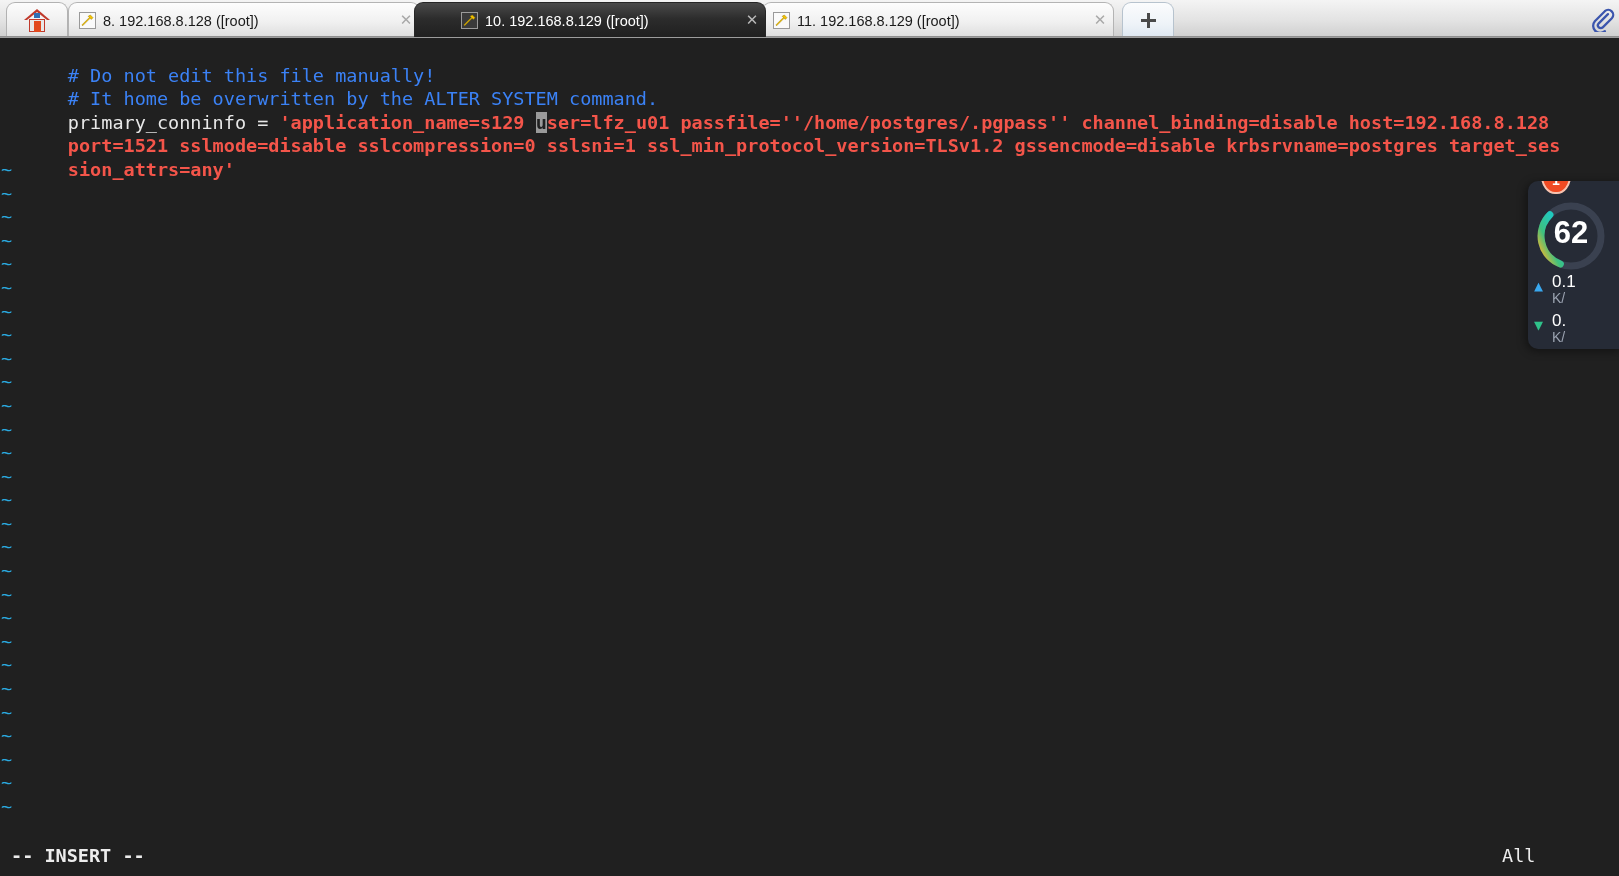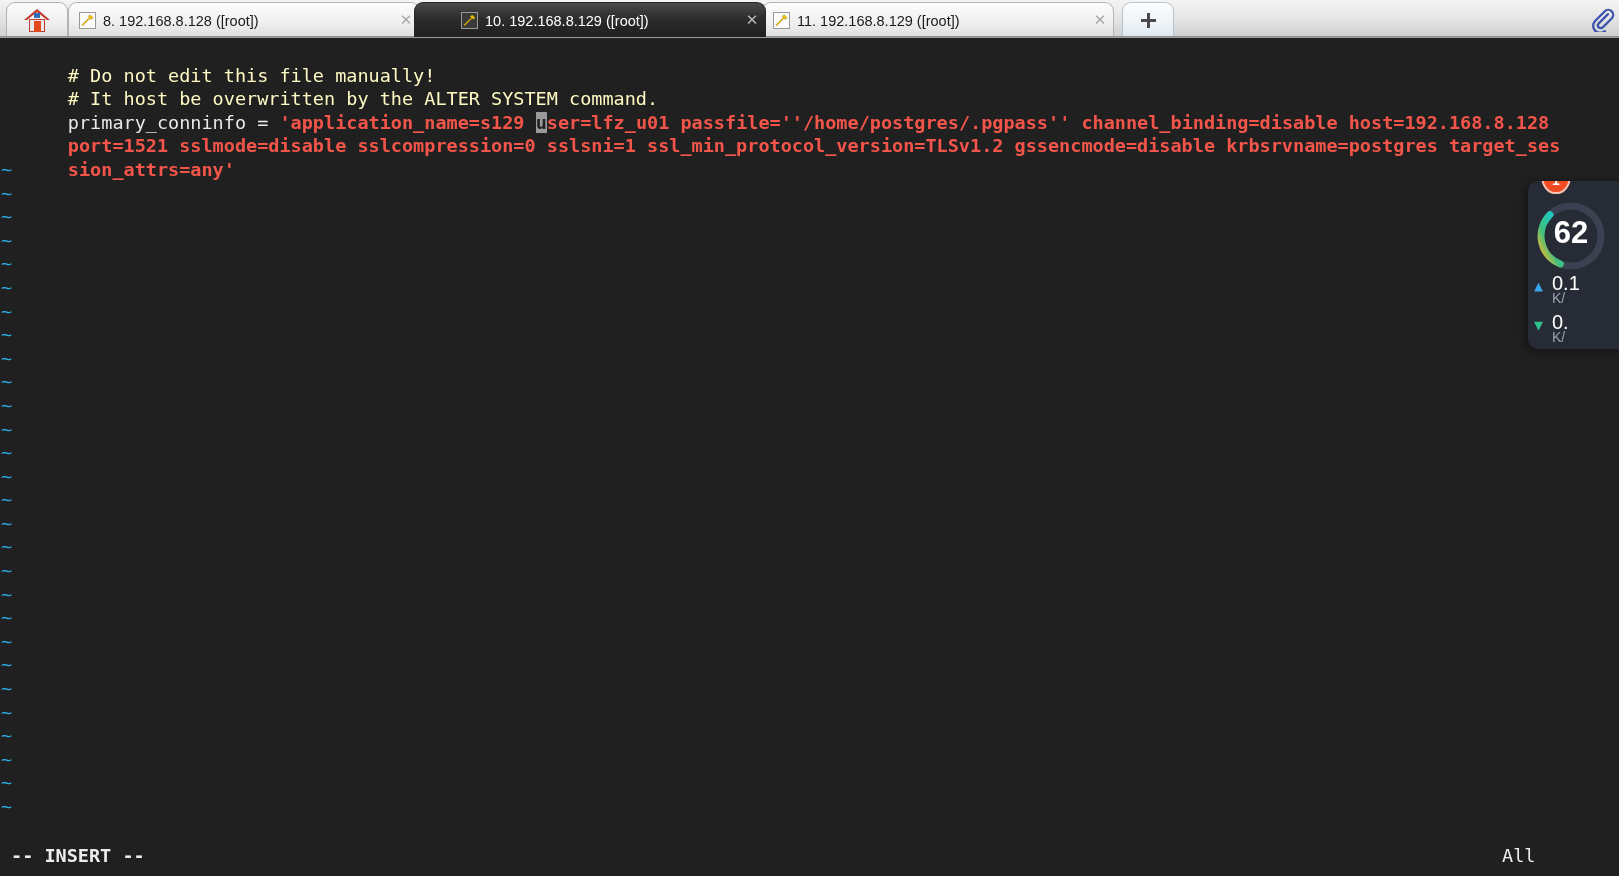--- a/index.html
+++ b/index.html
@@ -130,21 +130,21 @@
     width: 1619px; height: 838px;
     background: #202020;
     color: #e6e6e6;
     font-family: "DejaVu Sans Mono", monospace;
     font-size: 18.5px;
     line-height: 23.6px;
     overflow: hidden;
   }
   #term-lines { position: absolute; left: 0; top: 2px; width: 1619px; }
   .tline { white-space: pre; height: 23.6px; padding-left: 1px; }
-  .c-comment { color: #fef9c3; }
+  .c-comment { color: #3b82f6; }
   .c-key     { color: #e8e8e8; }
   .c-str     { color: #f4554a; font-weight: bold; }
   .c-tilde   { color: #2aa9e0; }
   .cursor {
     background: #9a9a9a; color: #202020;
   }
 
   
   #statusline {
     position: absolute; left: 0; bottom: 8px; width: 1619px;
@@ -203,21 +203,21 @@
   .netrow .arrow {
     position: absolute; left: 0; top: 6px;
     font-size: 15px; line-height: 1;
   }
   .netrow.up .arrow { color: #39a8ef; }
   .netrow.down .arrow { color: #2fc28a; }
   .netrow .val {
     position: absolute; left: 18px; top: 0;
     color: #ffffff;
     font-family: "Liberation Sans", sans-serif;
-    font-size: 20px; line-height: 1.05;
+    font-size: 17px; line-height: 1.05;
   }
   .netrow .unit {
     position: absolute; left: 18px; top: 18px;
     color: #9aa2b0;
     font-family: "Liberation Sans", sans-serif;
     font-size: 14px; line-height: 1;
   }
 </style>
 </head>
 <body>
@@ -279,21 +279,21 @@
 
 <div id="term">
 
   <div id="term-lines">
 
     <div class="tline">
       <span class="c-comment"># Do not edit this file manually!</span>
     </div>
 
     <div class="tline">
-      <span class="c-comment"># It host be overwritten by the ALTER SYSTEM command.</span>
+      <span class="c-comment"># It home be overwritten by the ALTER SYSTEM command.</span>
     </div>
 
     <div class="tline">
       <span class="c-key">primary_conninfo = </span><span class="c-str">'application_name=s129 </span><span class="c-str cursor">u</span><span class="c-str">ser=lfz_u01 passfile=''/home/postgres/.pgpass'' channel_binding=disable host=192.168.8.128</span>
     </div>
 
     <div class="tline">
       <span class="c-str">port=1521 sslmode=disable sslcompression=0 sslsni=1 ssl_min_protocol_version=TLSv1.2 gssencmode=disable krbsrvname=postgres target_ses</span>
     </div>
 

